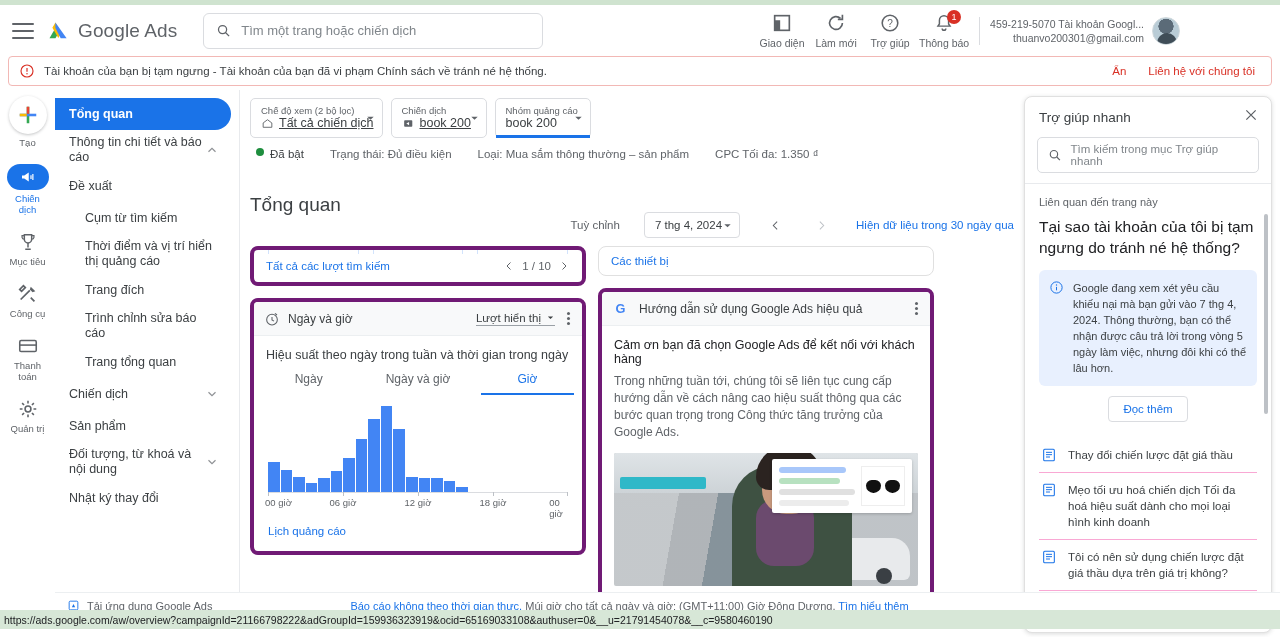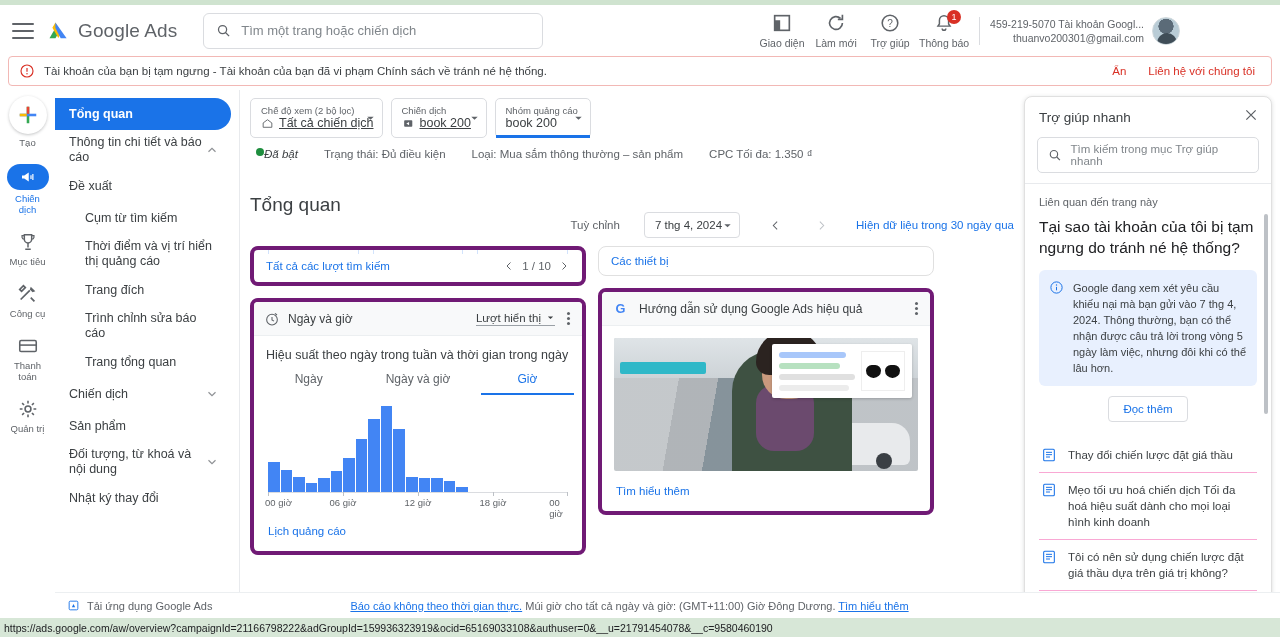--- a/index.html
+++ b/index.html
@@ -144,21 +144,21 @@
     position: absolute; right: 6px; top: 50%; transform: translateY(-50%);
   }
   .filter-chip.underlined::after {
     content:''; position: absolute; left: 0; right: 0; bottom: -1px; height: 3px;
     background: #1a73e8;
   }
   .status-row {
     display: flex; align-items: center; gap: 26px; padding: 10px 10px 0 16px;
     font-size: 11.5px; color: #5f6368;
   }
-  .status-row .on { display: flex; color: #3c4043; font-style: italic; }
+  .status-row .on { display: flex; gap: 6px; color: #3c4043; }
   .dot-green { width: 8px; height: 8px; border-radius: 50%; background: #1e8e3e; }
 
   .page-head {
     display: flex; align-items: center; padding: 12px 10px 0 10px;
   }
   .page-title { font-size: 19px; color: #3c4043; font-weight: normal; }
   .daterange { margin-left: auto; display: flex; align-items: center; gap: 24px; margin-top: 40px; }
   .daterange .cust { font-size: 11.5px; color: #5f6368; }
   .date-sel {
     border: 1px solid #dadce0; border-radius: 4px; height: 26px; min-width: 96px;
@@ -351,21 +351,21 @@
   }
   .footer .apps {
     display: flex; align-items: center; gap: 7px; margin-left: 12px;
     font-size: 11px; color: #5f6368;
   }
   .footer .tz {
     margin-left: 138px; font-size: 11px; color: #5f6368;
   }
   .footer .tz .u { color: #1a73e8; text-decoration: underline; }
   .statusbar {
-    position: absolute; left: 0; bottom: 0; width: 1280px; height: 19px;
+    position: absolute; left: 0; bottom: 8px; width: 1280px; height: 19px;
     background: #d7e7d7; display: flex; align-items: center;
     font-size: 10.5px; color: #202124; padding-left: 4px;
     white-space: nowrap; overflow: hidden;
   }
 </style>
 </head>
 <body>
 
 <div class="page">
 
@@ -738,20 +738,24 @@
             <svg width="17" height="17" viewBox="0 0 24 24">
               <text x="12" y="18" font-size="18" text-anchor="middle" fill="#4285f4" font-family="Liberation Sans" font-weight="bold">G</text>
             </svg>
             <span class="ttl">Hướng dẫn sử dụng Google Ads hiệu quả</span>
             <span class="kebab" style="margin-left:auto">
                 <i></i>
                 <i></i>
                 <i></i>
               </span>
           </div>
+          <div class="promo-body">
+            <div class="promo-h">Cảm ơn bạn đã chọn Google Ads để kết nối với khách hàng</div>
+            <div class="promo-p">Trong những tuần tới, chúng tôi sẽ liên tục cung cấp hướng dẫn về cách nâng cao hiệu suất thông qua các bước quan trọng trong Công thức tăng trưởng của Google Ads.</div>
+          </div>
           <div class="promo-img">
             <div class="sky"></div>
             <div class="awning"></div>
             <div class="car"></div>
             <div class="wheel" style="right:96px"></div>
             <div class="wheel" style="right:26px"></div>
             <div class="person"></div>
             <div class="scarf"></div>
             <div class="head"></div>
             <div class="hair"></div>

